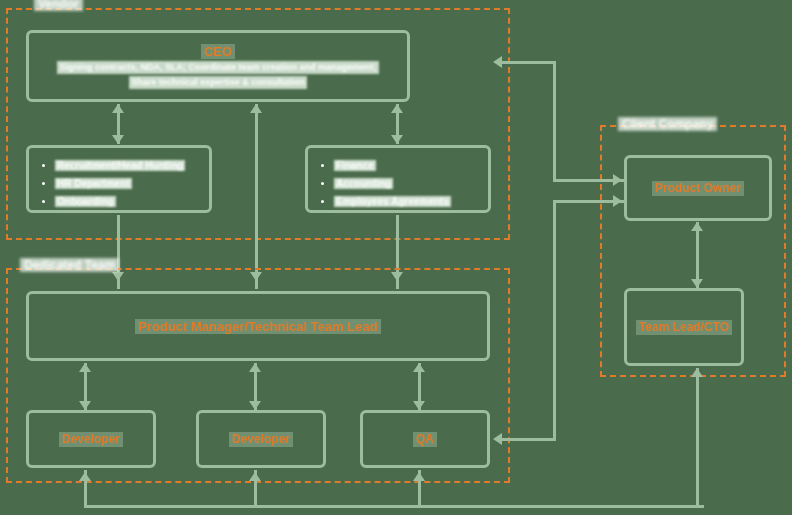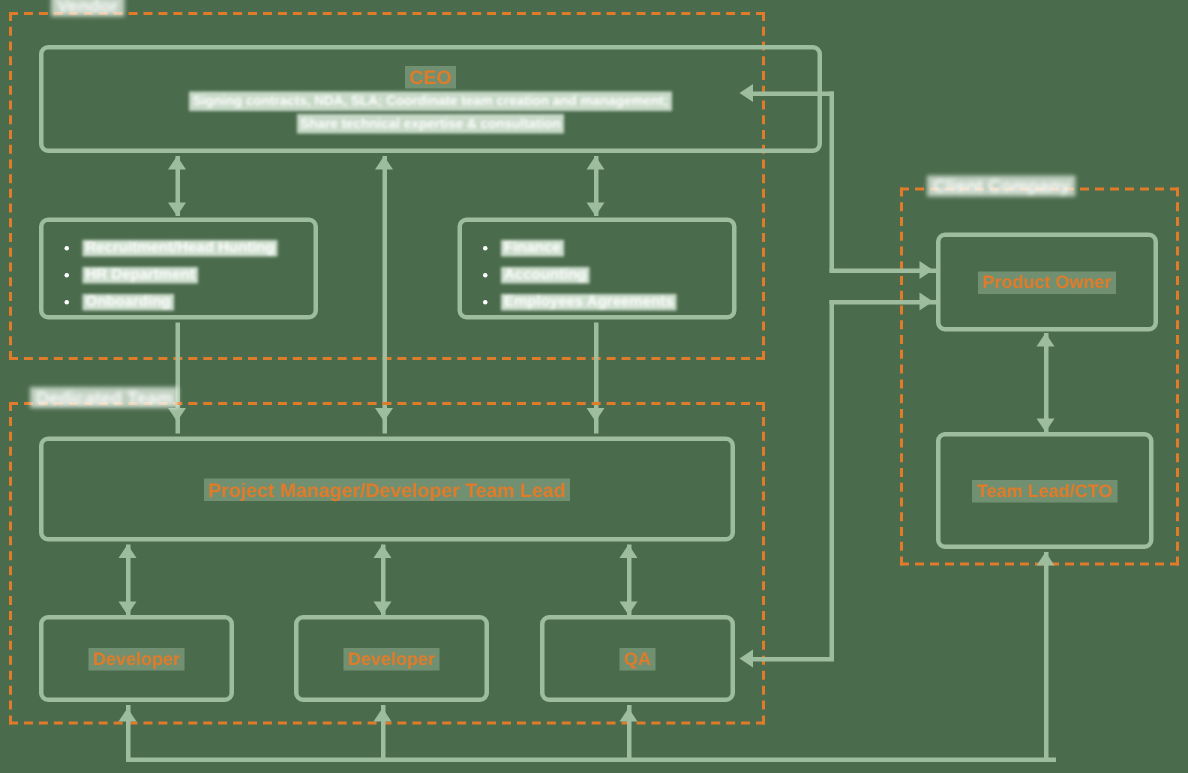--- a/index.html
+++ b/index.html
@@ -130,21 +130,21 @@
     border-bottom: 6px solid transparent;
     border-left: 9px solid #9dbd9e;
   }
 </style>
 </head>
 <body>
 
 <div class="group" style="left:6px; top:8px; width:504px; height:232px;"></div>
 <div class="group-label" style="left:34px; top:-3px;">Vendor</div>
 
-<div class="node" style="left:26px; top:30px; width:522px; height:72px;">
+<div class="node" style="left:26px; top:30px; width:384px; height:72px;">
   <div class="node-title big">CEO</div>
   <div class="node-sub">Signing contracts, NDA, SLA; Coordinate team creation and management;</div>
   <div class="node-sub">Share technical expertise &amp; consultation</div>
 </div>
 
 <div class="listbox" style="left:26px; top:145px; width:186px; height:68px;">
   <ul>
     <li><span>Recruitment/Head Hunting</span></li>
     <li><span>HR Department</span></li>
     <li><span>Onboarding</span></li>
@@ -174,21 +174,21 @@
 <div class="conn conn-v" style="left:117px; top:215px; height:74px;"></div>
 <div class="arrow arrow-down" style="left:112px; top:272px;"></div>
 
 <div class="conn conn-v" style="left:396px; top:215px; height:74px;"></div>
 <div class="arrow arrow-down" style="left:391px; top:272px;"></div>
 
 <div class="group" style="left:6px; top:268px; width:504px; height:215px;"></div>
 <div class="group-label" style="left:20px; top:258px;">Dedicated Team</div>
 
 <div class="node" style="left:26px; top:291px; width:464px; height:70px;">
-  <div class="node-title big">Project Manager/Developer Team Lead</div>
+  <div class="node-title big">Product Manager/Technical Team Lead</div>
 </div>
 
 <div class="node" style="left:26px; top:410px; width:130px; height:58px;">
   <div class="node-title">Developer</div>
 </div>
 
 <div class="node" style="left:196px; top:410px; width:130px; height:58px;">
   <div class="node-title">Developer</div>
 </div>
 
@@ -208,21 +208,21 @@
 <div class="arrow arrow-up" style="left:413px; top:363px;"></div>
 <div class="arrow arrow-down" style="left:413px; top:401px;"></div>
 
 <div class="group" style="left:600px; top:125px; width:186px; height:252px;"></div>
 <div class="group-label" style="left:618px; top:117px;">Client Company</div>
 
 <div class="node" style="left:624px; top:155px; width:148px; height:66px;justify-content:center;">
   <div class="node-title">Product Owner</div>
 </div>
 
-<div class="node" style="left:624px; top:288px; width:145px; height:78px;">
+<div class="node" style="left:624px; top:288px; width:120px; height:78px;">
   <div class="node-title">Team Lead/CTO</div>
 </div>
 
 <div class="conn conn-v" style="left:696px; top:222px; height:67px;"></div>
 <div class="arrow arrow-up" style="left:691px; top:222px;"></div>
 <div class="arrow arrow-down" style="left:691px; top:279px;"></div>
 
 <div class="conn conn-h" style="left:498px; top:61px; width:58px;"></div>
 <div class="conn conn-v" style="left:553px; top:61px; height:120px;"></div>
 <div class="conn conn-h" style="left:553px; top:179px; width:72px;"></div>

